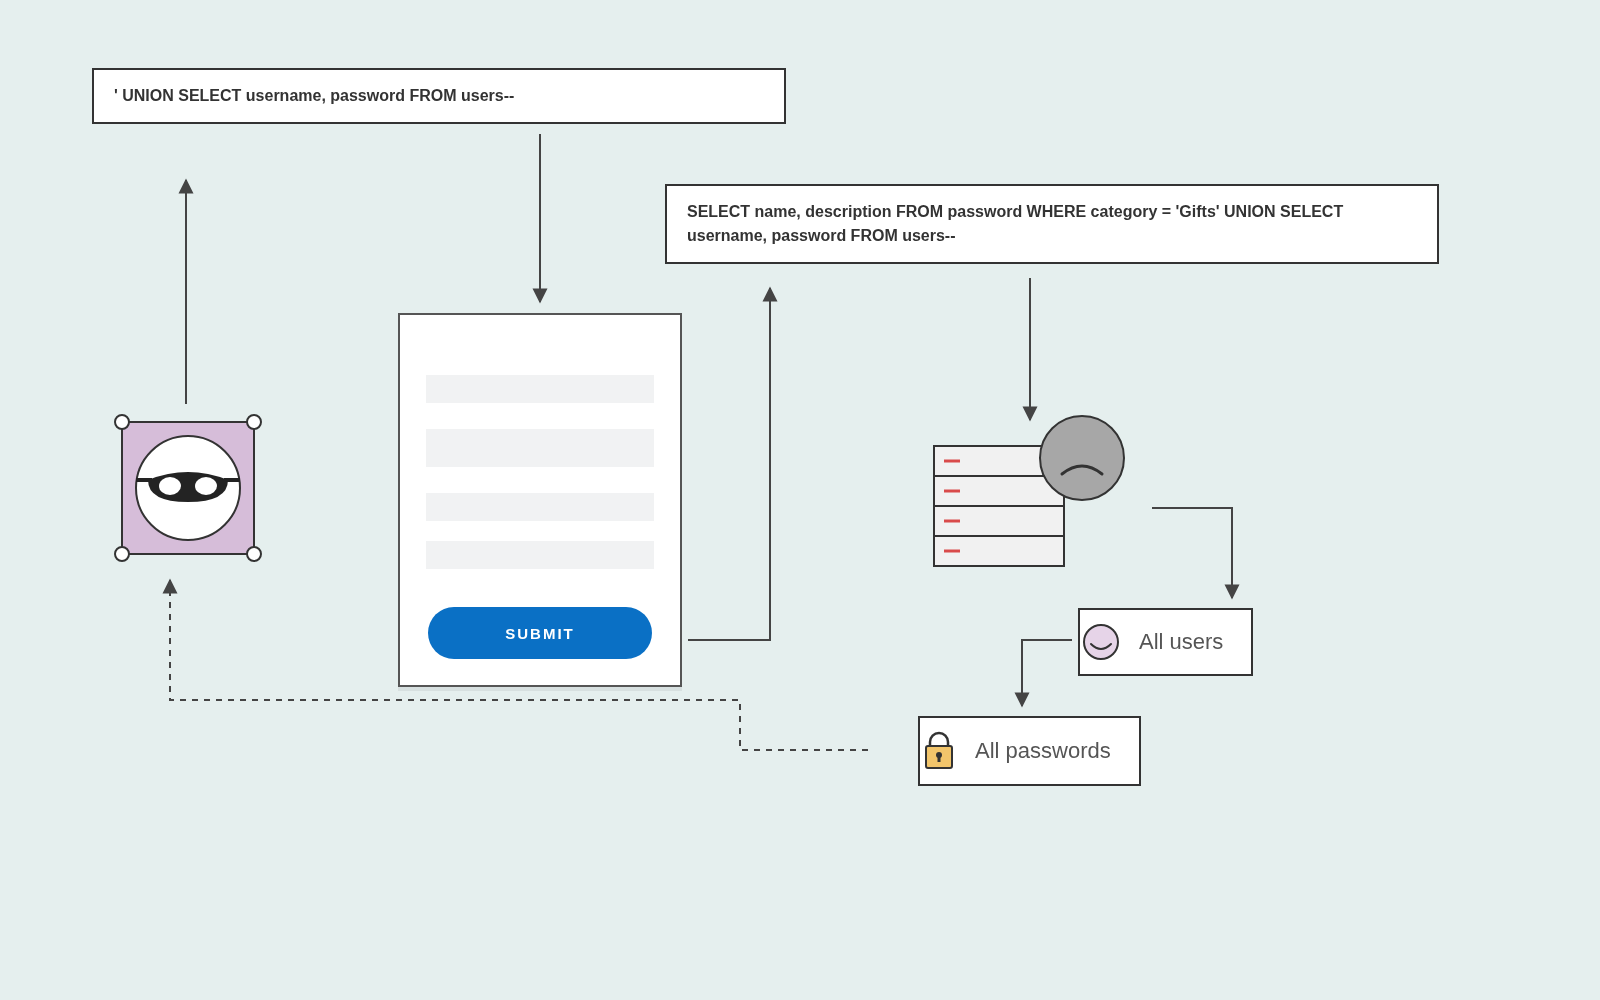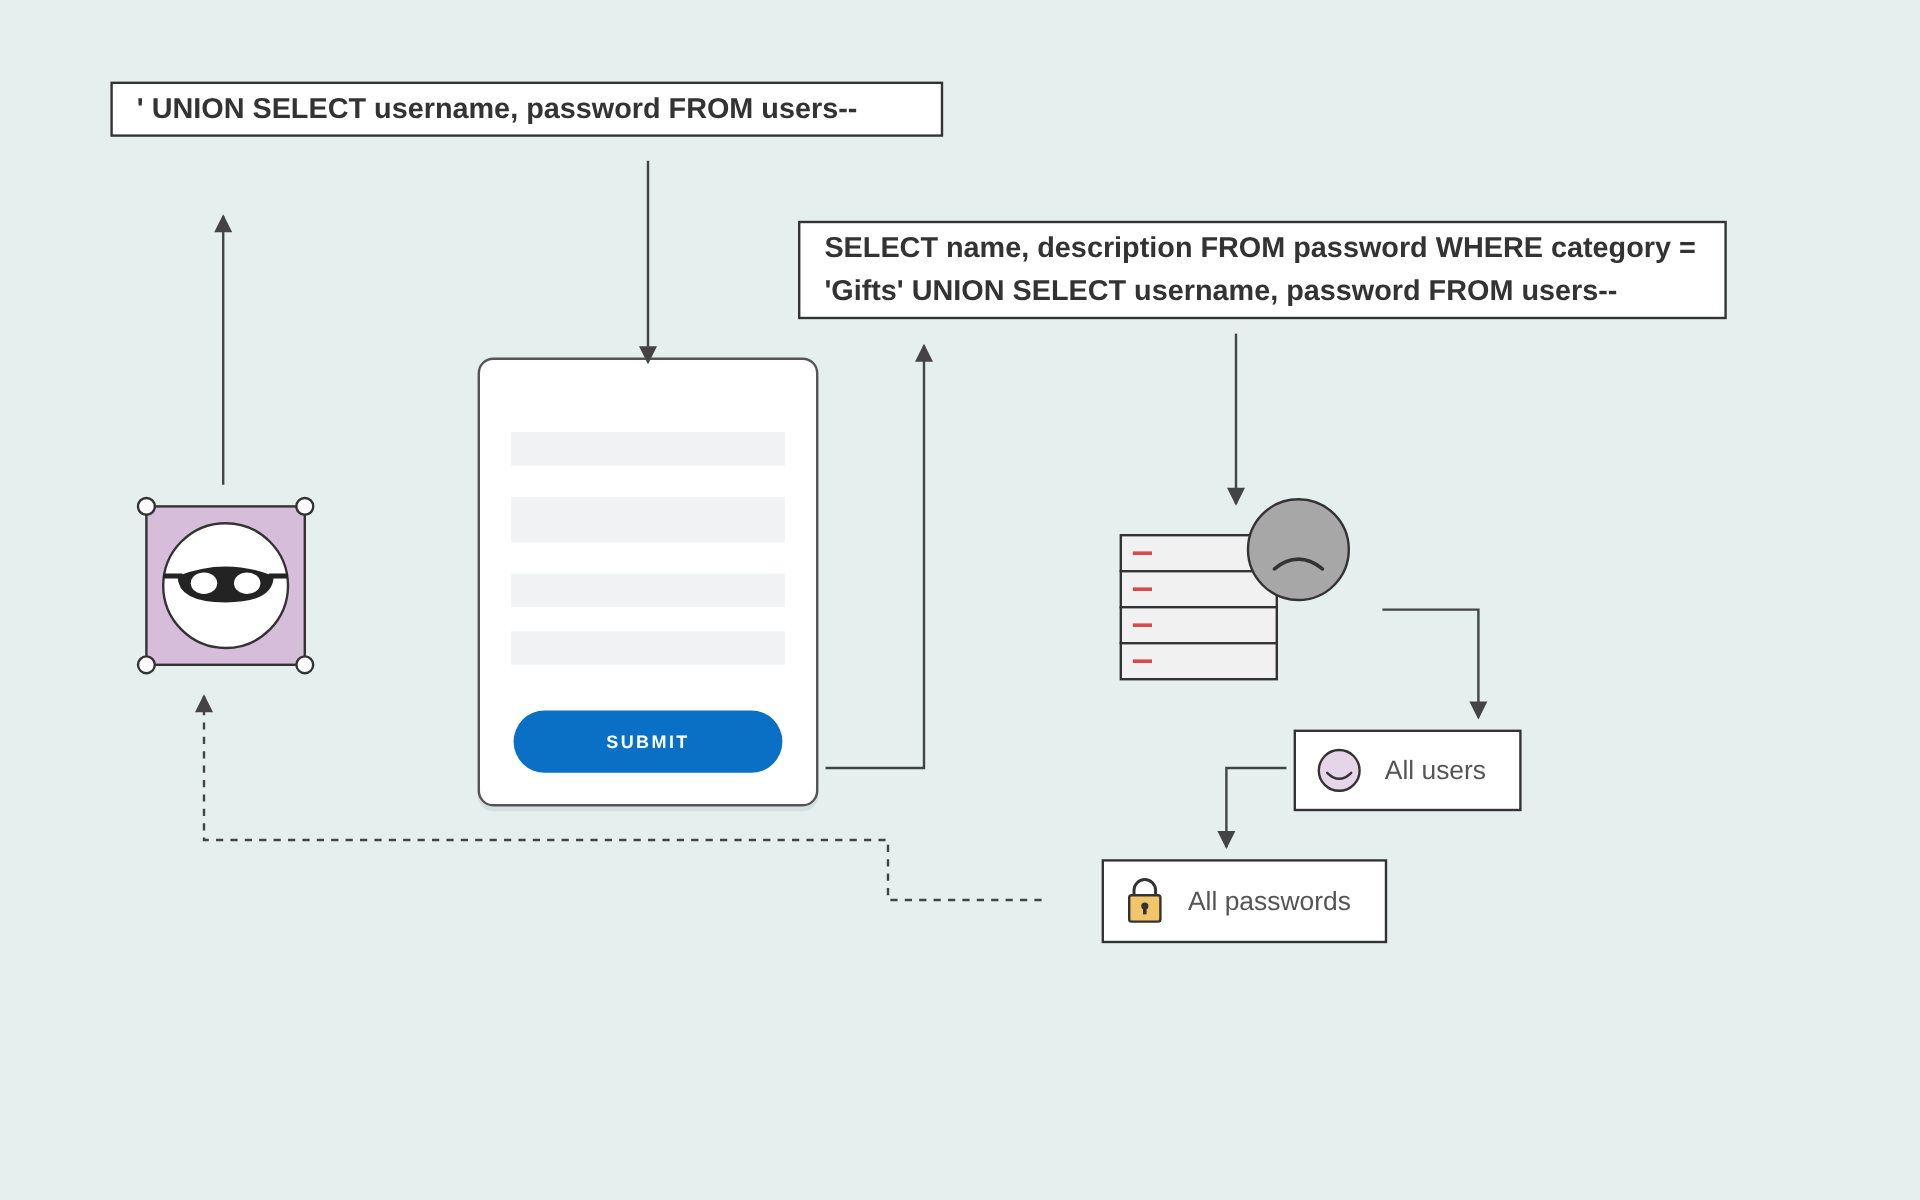--- a/index.html
+++ b/index.html
@@ -13,22 +13,22 @@
   }
   .canvas {
     position: relative;
     width: 1600px;
     height: 1000px;
   }
   .abs { position: absolute; }
   .code-box {
     background: #ffffff;
     border: 2px solid #333;
-    padding: 3px 20px;
-    font-size: 24px;
+    padding: 14px 20px;
+    font-size: 16px;
     font-weight: 600;
     color: #333;
     line-height: 1.5;
   }
   .form-card {
     background: #ffffff;
     border: 2px solid #555;
     width: 280px;
     height: 370px;
     box-shadow: 0 4px 0 rgba(0,0,0,0.06);
@@ -48,21 +48,21 @@
     font-size: 15px;
     letter-spacing: 2px;
     font-weight: 600;
   }
   .info-box {
     background: #ffffff;
     border: 2px solid #333;
     display: flex;
     align-items: center;
     gap: 18px;
-    padding: 12px 28px 12px 16px;
+    padding: 12px 28px 12px 1px;
     font-size: 22px;
     color: #555;
     font-weight: 500;
   }
   svg { display: block; }
 </style>
 </head>
 <body>
 
 <div class="canvas">
@@ -89,21 +89,21 @@
 
       <path d="M 40 72 Q 80 56 120 72 Q 120 94 80 94 Q 40 94 40 72 Z" fill="#232323"></path>
       <ellipse cx="62" cy="78" rx="11" ry="9" fill="#fff"></ellipse>
       <ellipse cx="98" cy="78" rx="11" ry="9" fill="#fff"></ellipse>
 
       <line x1="28" y1="72" x2="44" y2="72" stroke="#232323" stroke-width="4"></line>
       <line x1="116" y1="72" x2="132" y2="72" stroke="#232323" stroke-width="4"></line>
     </svg>
   </div>
 
-  <div class="abs form-card" style="left:398px; top:298px;border-radius:13px;">
+  <div class="abs form-card" style="left:398px; top:313px;">
     <div style="height:60px;"></div>
     <div class="form-row"></div>
     <div style="height:26px;"></div>
     <div class="form-row" style="height:38px;"></div>
     <div style="height:26px;"></div>
     <div class="form-row"></div>
     <div style="height:20px;"></div>
     <div class="form-row"></div>
     <div style="height:38px;"></div>
     <div style="text-align:center;">

